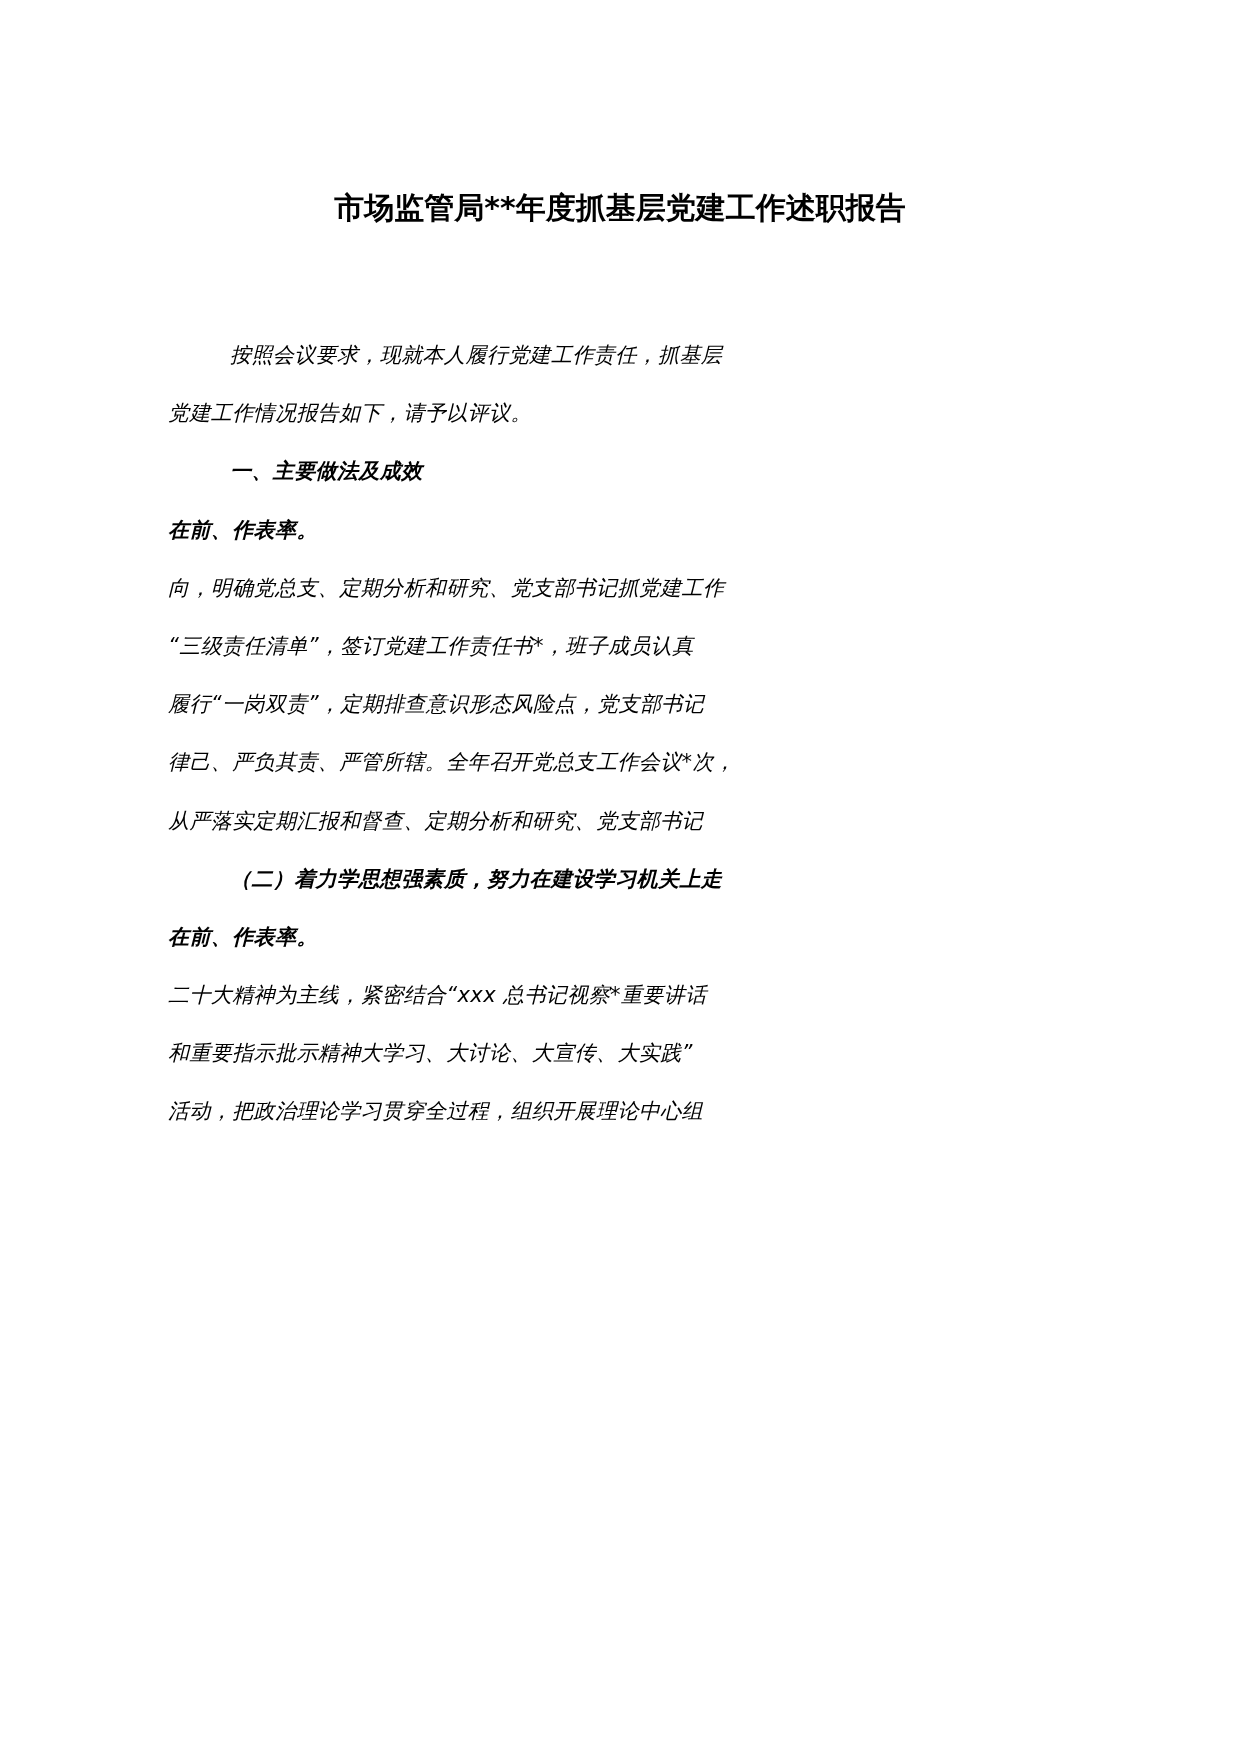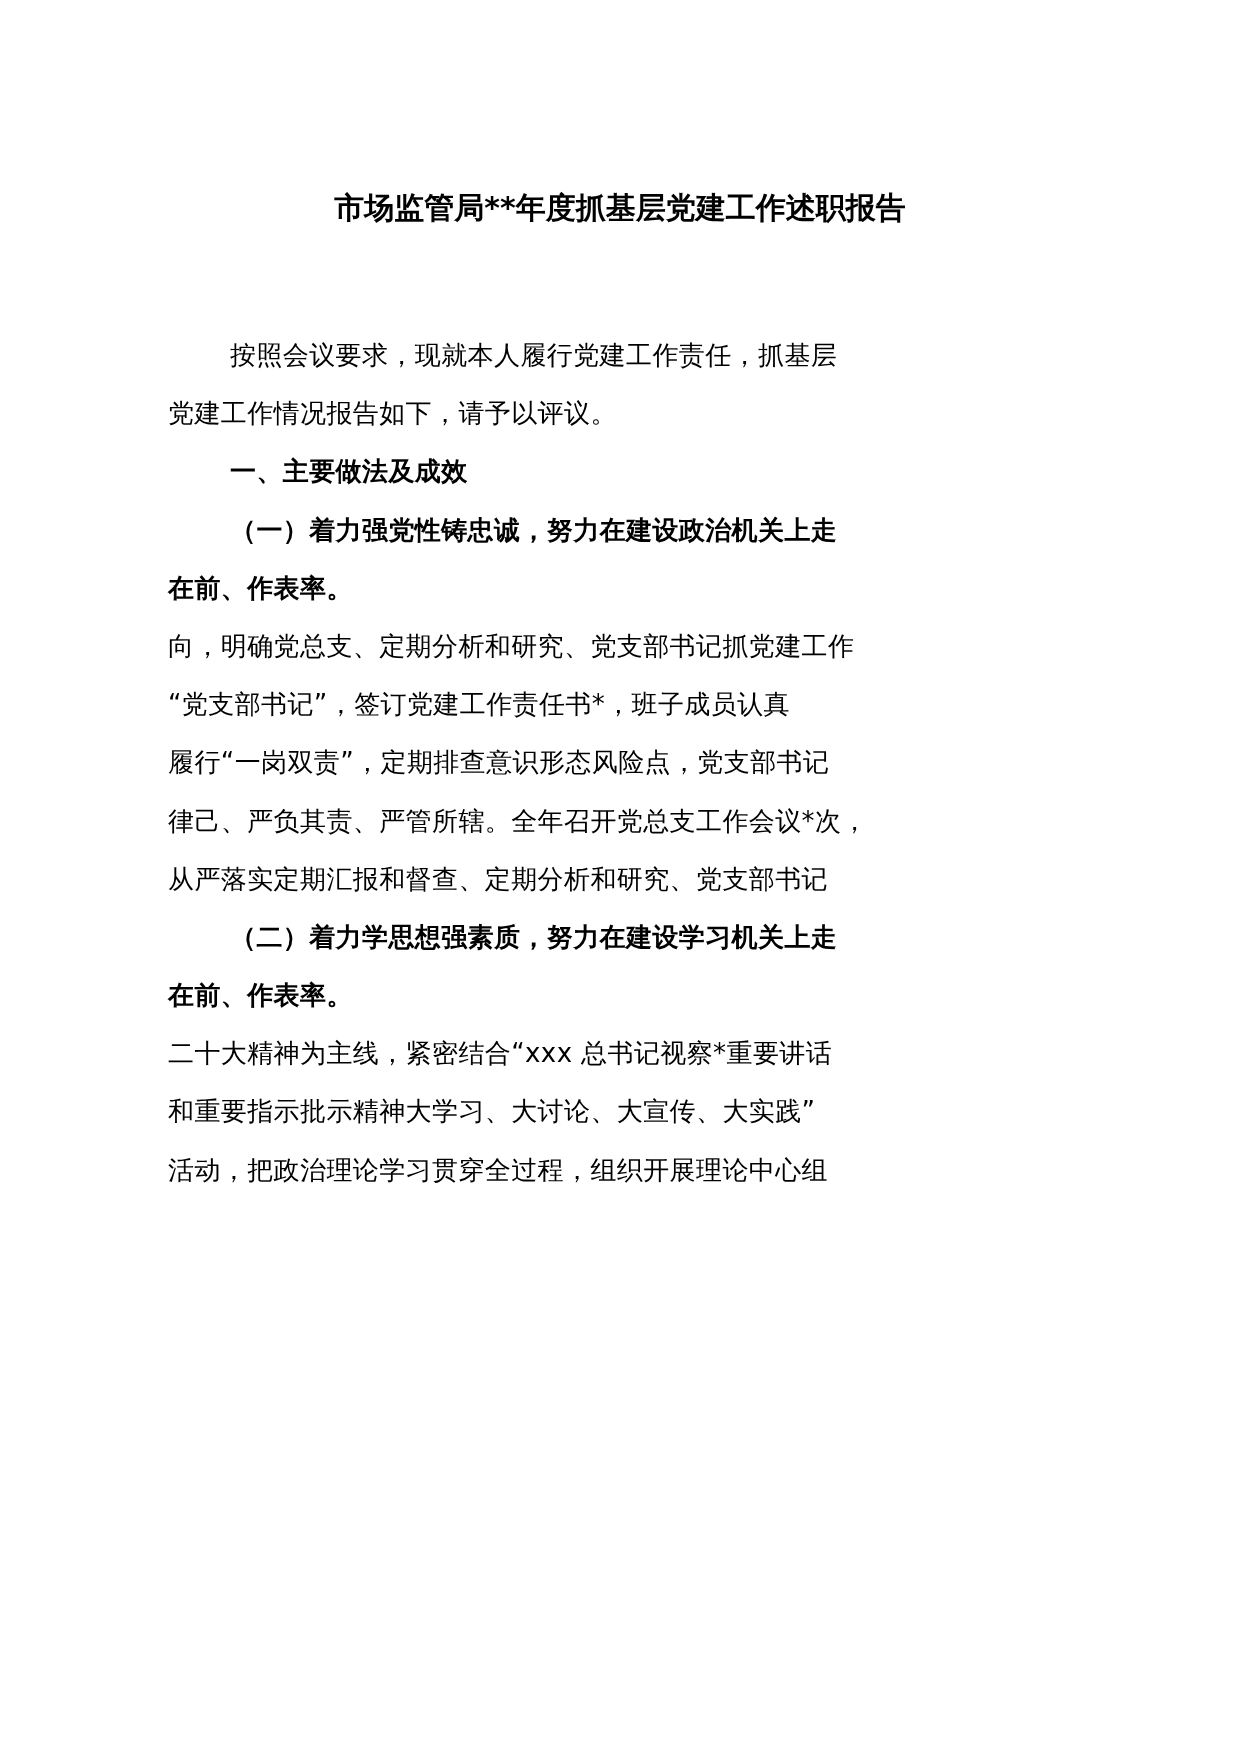--- a/index.html
+++ b/index.html
@@ -37,23 +37,24 @@
     }
     .body-text {
       position: absolute;
       left: 168px;
       top: 326px;
       width: 900px;
     }
     .line {
       height: 58.2px;
       line-height: 58.2px;
-      font-size: 26px;
+      font-size: 21px;
       white-space: nowrap;
       letter-spacing: 0.4px;
+      font-style: italic;
     }
     .bold {
       font-weight: bold;
     }
     .indent {
       padding-left: 62px;
     }
     .indent-h2 {
       padding-left: 62px;
     }
@@ -61,24 +62,23 @@
 </head>
 <body>
 
 <div class="page">
   <div class="title">市场监管局**年度抓基层党建工作述职报告</div>
 
   <div class="body-text">
     <div class="line indent">按照会议要求，现就本人履行党建工作责任，抓基层</div>
     <div class="line">党建工作情况报告如下，请予以评议。</div>
     <div class="line bold indent">一、主要做法及成效</div>
-    <div class="line bold indent-h2">（一）着力强党性铸忠诚，努力在建设政治机关上走</div>
     <div class="line bold">在前、作表率。</div>
     <div class="line">向，明确党总支、定期分析和研究、党支部书记抓党建工作</div>
-    <div class="line">“党支部书记”，签订党建工作责任书*，班子成员认真</div>
+    <div class="line">“三级责任清单”，签订党建工作责任书*，班子成员认真</div>
     <div class="line">履行“一岗双责”，定期排查意识形态风险点，党支部书记</div>
     <div class="line">律己、严负其责、严管所辖。全年召开党总支工作会议*次，</div>
     <div class="line">从严落实定期汇报和督查、定期分析和研究、党支部书记</div>
     <div class="line bold indent-h2">（二）着力学思想强素质，努力在建设学习机关上走</div>
     <div class="line bold">在前、作表率。</div>
     <div class="line">二十大精神为主线，紧密结合“xxx 总书记视察*重要讲话</div>
     <div class="line">和重要指示批示精神大学习、大讨论、大宣传、大实践”</div>
     <div class="line">活动，把政治理论学习贯穿全过程，组织开展理论中心组</div>
   </div>
 </div>

